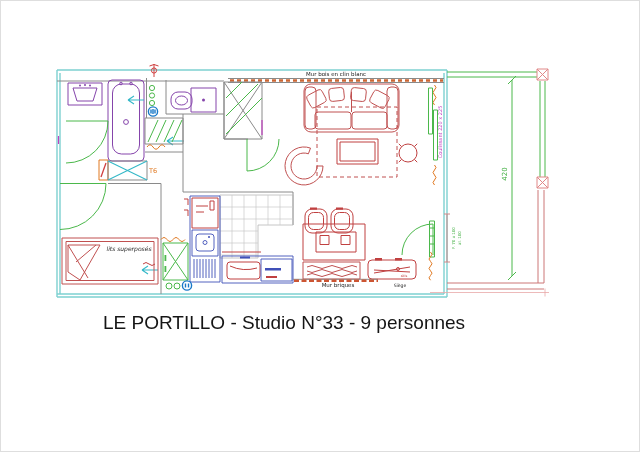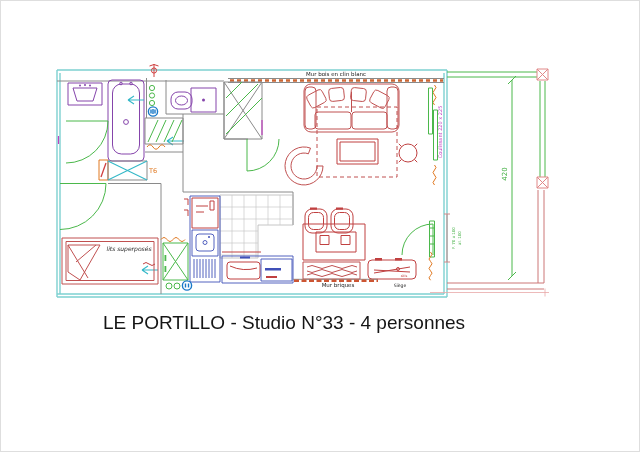--- a/index.html
+++ b/index.html
@@ -332,13 +332,13 @@
   <g>
     <line class="s-pink" x1="538" y1="190" x2="538" y2="283"></line>
     <line class="s-pink" x1="544" y1="190" x2="544" y2="283"></line>
     <line class="s-pink" x1="447" y1="283" x2="544" y2="283"></line>
     <line class="s-pink" x1="447" y1="289" x2="544" y2="289"></line>
     <line x1="430" y1="292.5" x2="549" y2="292.5" stroke="#e8a8a8" stroke-width="0.8"></line>
     <line x1="545" y1="288.5" x2="545" y2="296.5" stroke="#e8a8a8" stroke-width="0.8"></line>
   </g>
 </svg>
 
-<div class="title">LE PORTILLO - Studio N°33 - 4 personnes</div>
+<div class="title">LE PORTILLO - Studio N°33 - 9 personnes</div>
 
 </body></html>

